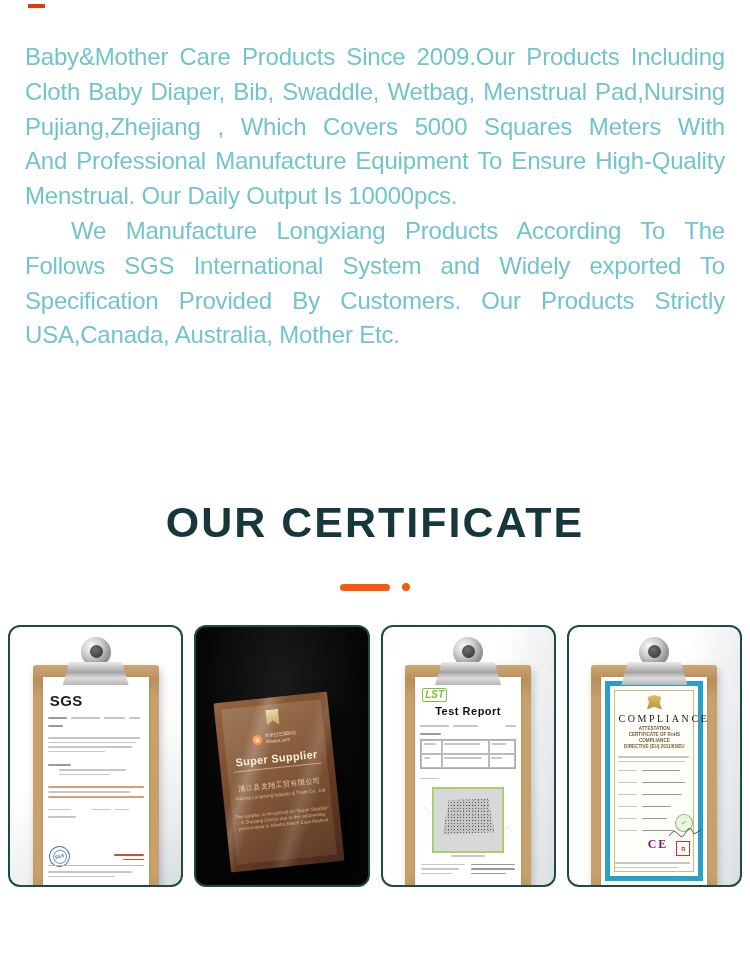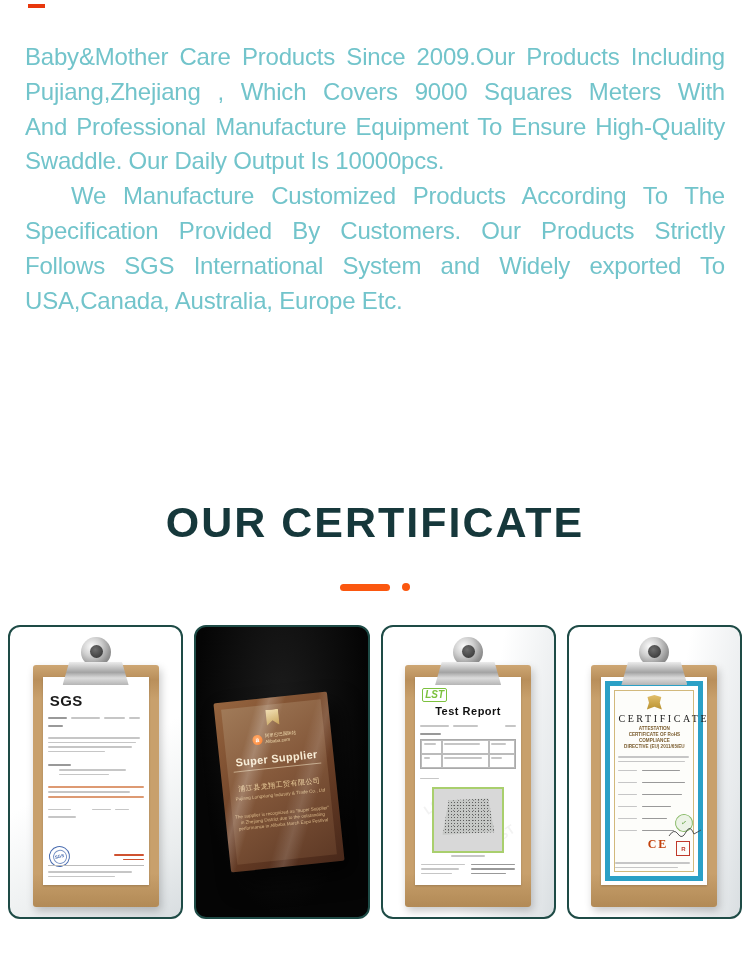--- a/index.html
+++ b/index.html
@@ -18,21 +18,21 @@
 
   
   .section-title{position:absolute;top:498px;left:0;width:100%;text-align:center;
     font-size:43px;font-weight:bold;letter-spacing:2px;color:#16383b;}
   .divider{position:absolute;top:583px;left:0;width:100%;display:flex;
     justify-content:center;align-items:center;gap:12px;}
   .divider .bar{width:50px;height:7px;border-radius:4px;background:#fb570f;}
   .divider .dot{width:8px;height:8px;border-radius:50%;background:#fb570f;}
 
   
-  .cards{position:absolute;left:8px;top:625px;width:734px;height:294px;display:flex;gap:11px;}
+  .cards{position:absolute;left:8px;top:625px;width:734px;height:262px;display:flex;gap:11px;}
   .card{flex:1;border:2px solid #1e4b46;border-radius:12px;position:relative;
         overflow:hidden;background:#fff;}
   .photo-grad-a{background:linear-gradient(150deg,#ffffff 48%,#e9eced 82%,#d8dde0 100%);}
   .photo-grad-b{background:linear-gradient(100deg,#ffffff 55%,#e7eaec 88%,#d9dee1 100%);}
   .card-dark{background:radial-gradient(ellipse at 50% 28%,#1c1c1c 0%,#050505 70%);}
 
   
   .clipboard{position:absolute;left:50%;transform:translateX(-50%);top:10px;
              width:126px;height:270px;}
   .board{position:absolute;left:0;right:0;top:28px;bottom:0;border-radius:3px;
@@ -114,39 +114,40 @@
     clip-path:polygon(50% 0,96% 14%,86% 52%,100% 96%,50% 78%,0 96%,14% 52%,4% 14%);}
   .cert-title{font-family:"Liberation Serif",serif;font-size:10px;letter-spacing:2.6px;
     text-align:center;color:#1c1c1c;margin-top:3px;white-space:nowrap;}
   .cert-sub{margin-top:2px;text-align:center;font-size:4.6px;font-weight:bold;color:#7a5c2e;line-height:6px;}
   .formrow{display:flex;gap:5px;margin:4.5px 0;align-items:center;}
   .eco-stamp{position:absolute;right:5px;top:128px;width:16px;height:16px;border:1.2px solid #8abb6a;
     border-radius:50%;background:rgba(160,200,140,.18);transform:rotate(10deg);
     display:flex;align-items:center;justify-content:center;font-size:7px;color:#6ea850;}
   .sig{position:absolute;left:58px;bottom:34px;}
   .ce-mark{position:absolute;right:30px;bottom:24px;font-size:12px;font-weight:bold;
-    letter-spacing:2px;color:#c2410c;font-family:"Liberation Serif",serif;}
+    letter-spacing:2px;color:#701a75;font-family:"Liberation Serif",serif;}
   .red-logo{position:absolute;right:8px;bottom:20px;width:12px;height:13px;border:1px solid #c0392b;
     display:flex;align-items:center;justify-content:center;font-size:6px;color:#c0392b;font-weight:bold;}
   .cert-bottom-lines{position:absolute;left:5px;right:5px;bottom:5px;}
 </style>
 </head>
 <body>
 
 <div class="red-dash"></div>
 
 <div class="intro">
   <div class="line">Baby&amp;Mother Care Products Since 2009.Our Products Including</div>
-  <div class="line">Pujiang,Zhejiang , Which Covers 9000 Squares Meters With</div>
+  <div class="line">Cloth Baby Diaper, Bib, Swaddle, Wetbag, Menstrual Pad,Nursing</div>
+  <div class="line">Pujiang,Zhejiang , Which Covers 5000 Squares Meters With</div>
   <div class="line">And Professional Manufacture Equipment To Ensure High-Quality</div>
-  <div class="line endline">Swaddle. Our Daily Output Is 10000pcs.</div>
-  <div class="line indent">We Manufacture Customized Products According To The</div>
+  <div class="line endline">Menstrual. Our Daily Output Is 10000pcs.</div>
+  <div class="line indent">We Manufacture Longxiang Products According To The</div>
+  <div class="line">Follows SGS International System and Widely exported To</div>
   <div class="line">Specification Provided By Customers. Our Products Strictly</div>
-  <div class="line">Follows SGS International System and Widely exported To</div>
-  <div class="line endline">USA,Canada, Australia, Europe Etc.</div>
+  <div class="line endline">USA,Canada, Australia, Mother Etc.</div>
 </div>
 
 <div class="section-title">OUR CERTIFICATE</div>
 
 <div class="divider">
   <div class="bar"></div>
   <div class="dot"></div>
 </div>
 
 <div class="cards">
@@ -282,21 +283,21 @@
     </div>
   </div>
 
   <div class="card photo-grad-b">
     <div class="clipboard">
       <div class="board"></div>
       <div class="paper cert-paper">
         <div class="cert-frame">
           <div class="gold-frame">
             <div class="emblem"></div>
-            <div class="cert-title">CERTIFICATE</div>
+            <div class="cert-title">COMPLIANCE</div>
             <div class="cert-sub">
               <div>ATTESTATION</div>
               <div>CERTIFICATE OF RoHS COMPLIANCE</div>
               <div>DIRECTIVE (EU) 2011/65/EU</div>
             </div>
             <div style="height:3px"></div>
             <div class="b t" style="width:98%"></div>
             <div class="b t" style="width:92%"></div>
             <div class="formrow">
               <div class="b t" style="width:26%"></div>

